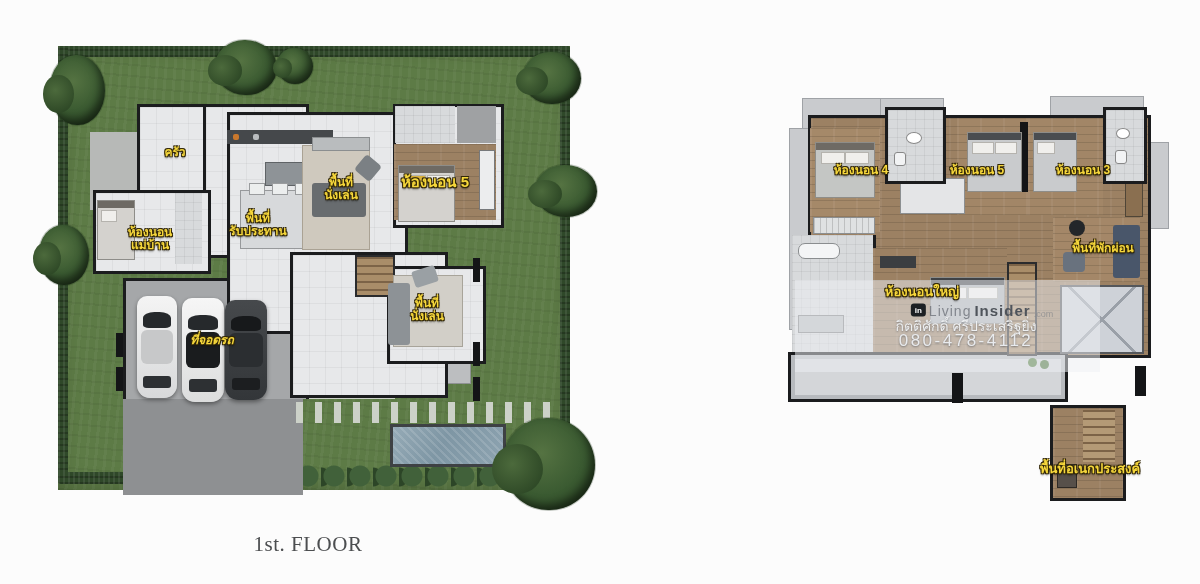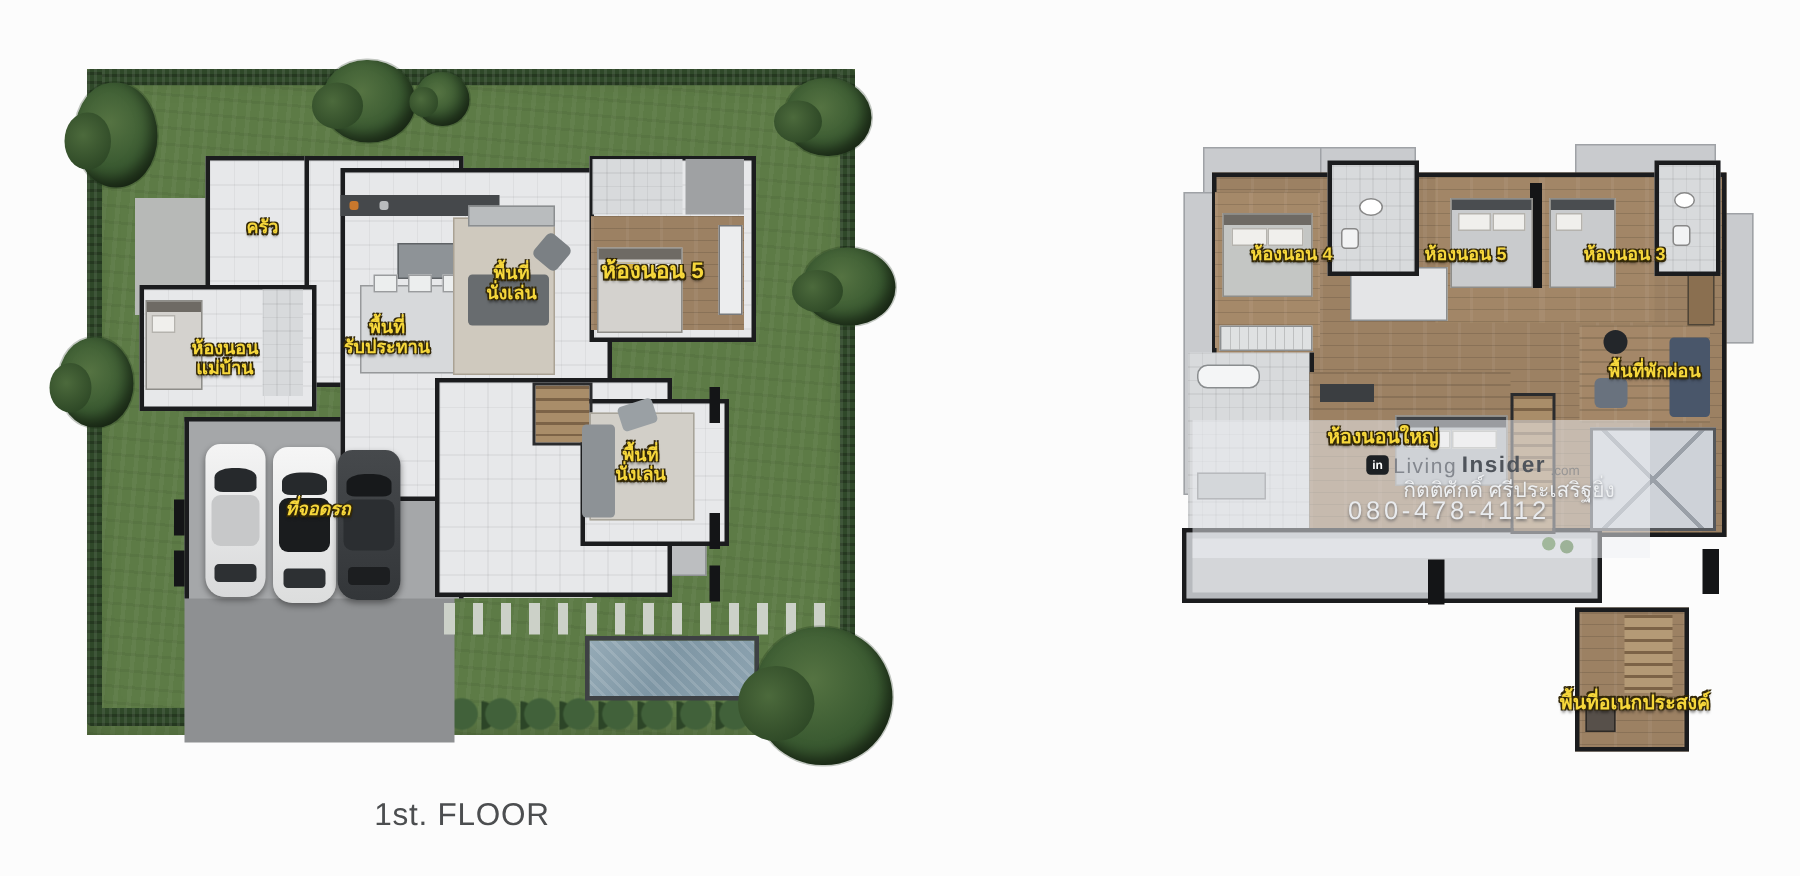--- a/index.html
+++ b/index.html
@@ -6,21 +6,21 @@
   .stage{position:relative;width:1200px;height:584px;background:#fcfcfc;overflow:hidden;
          font-family:"Liberation Sans","DejaVu Sans",sans-serif;}
   .abs{position:absolute;}
 
   
   .rlabel{position:absolute;transform:translate(-50%,-50%);color:var(--label_yellow,#f6d73b);
     font-weight:bold;font-size:12px;line-height:13px;text-align:center;white-space:nowrap;z-index:30;
     text-shadow:-1px -1px 0 #332808,1px -1px 0 #332808,-1px 1px 0 #332808,1px 1px 0 #332808,0 2px 2px rgba(0,0,0,.55);}
   .rlabel.big{font-size:15px;}
   .caption{position:absolute;transform:translate(-50%,-50%);color:#4c4e50;font-size:21px;
-    letter-spacing:.5px;z-index:40;}
+    letter-spacing:.5px;z-index:40;font-family:Liberation Serif, serif;}
 
   
   .lawn{background-color:var(--lawn,#5d7b46);
     background-image:repeating-linear-gradient(95deg,rgba(255,255,255,.04) 0 3px,transparent 3px 9px),
                      repeating-linear-gradient(5deg,rgba(0,0,0,.05) 0 2px,transparent 2px 11px);
     box-shadow:inset 0 0 22px rgba(0,0,0,.25);}
   .hedge{background-color:var(--hedge,#2f4829);
     background-image:repeating-linear-gradient(90deg,rgba(255,255,255,.08) 0 2px,transparent 2px 5px),
                      repeating-linear-gradient(0deg,rgba(0,0,0,.22) 0 2px,transparent 2px 6px);
     border-radius:3px;z-index:2;}
@@ -286,21 +286,21 @@
       <span class="abs" style="left:4px;top:56px;width:18px;height:22px;background:#57504a;border:1px solid #2e2a26;"></span>
     </div>
 
     <div class="abs wmband" style="left:15px;top:190px;width:305px;height:92px;"></div>
     <div class="wmline wmbrand" style="left:202px;top:220px;">
       <span class="wmlogo">in</span>
       <span class="wmlight">Living</span>
       <span class="wmbold">Insider</span>
       <span class="wmdom">.com</span>
     </div>
-    <div class="wmline wmagent" style="left:186px;top:236px;margin-left:40px;">กิตติศักดิ์ ศรีประเสริฐยิ่ง</div>
+    <div class="wmline wmagent" style="left:186px;top:236px;">กิตติศักดิ์ ศรีประเสริฐยิ่ง</div>
     <div class="wmline wmphone" style="left:186px;top:251px;">080-478-4112</div>
 
     <div class="rlabel" style="left:81px;top:80px;">ห้องนอน 4</div>
     <div class="rlabel" style="left:197px;top:80px;">ห้องนอน 5</div>
     <div class="rlabel" style="left:303px;top:80px;">ห้องนอน 3</div>
     <div class="rlabel" style="left:323px;top:158px;">พื้นที่พักผ่อน</div>
     <div class="rlabel" style="left:142px;top:201px;font-size:13px;">ห้องนอนใหญ่</div>
     <div class="rlabel" style="left:310px;top:378px;font-size:13px;">พื้นที่อเนกประสงค์</div>
   </div>
 

